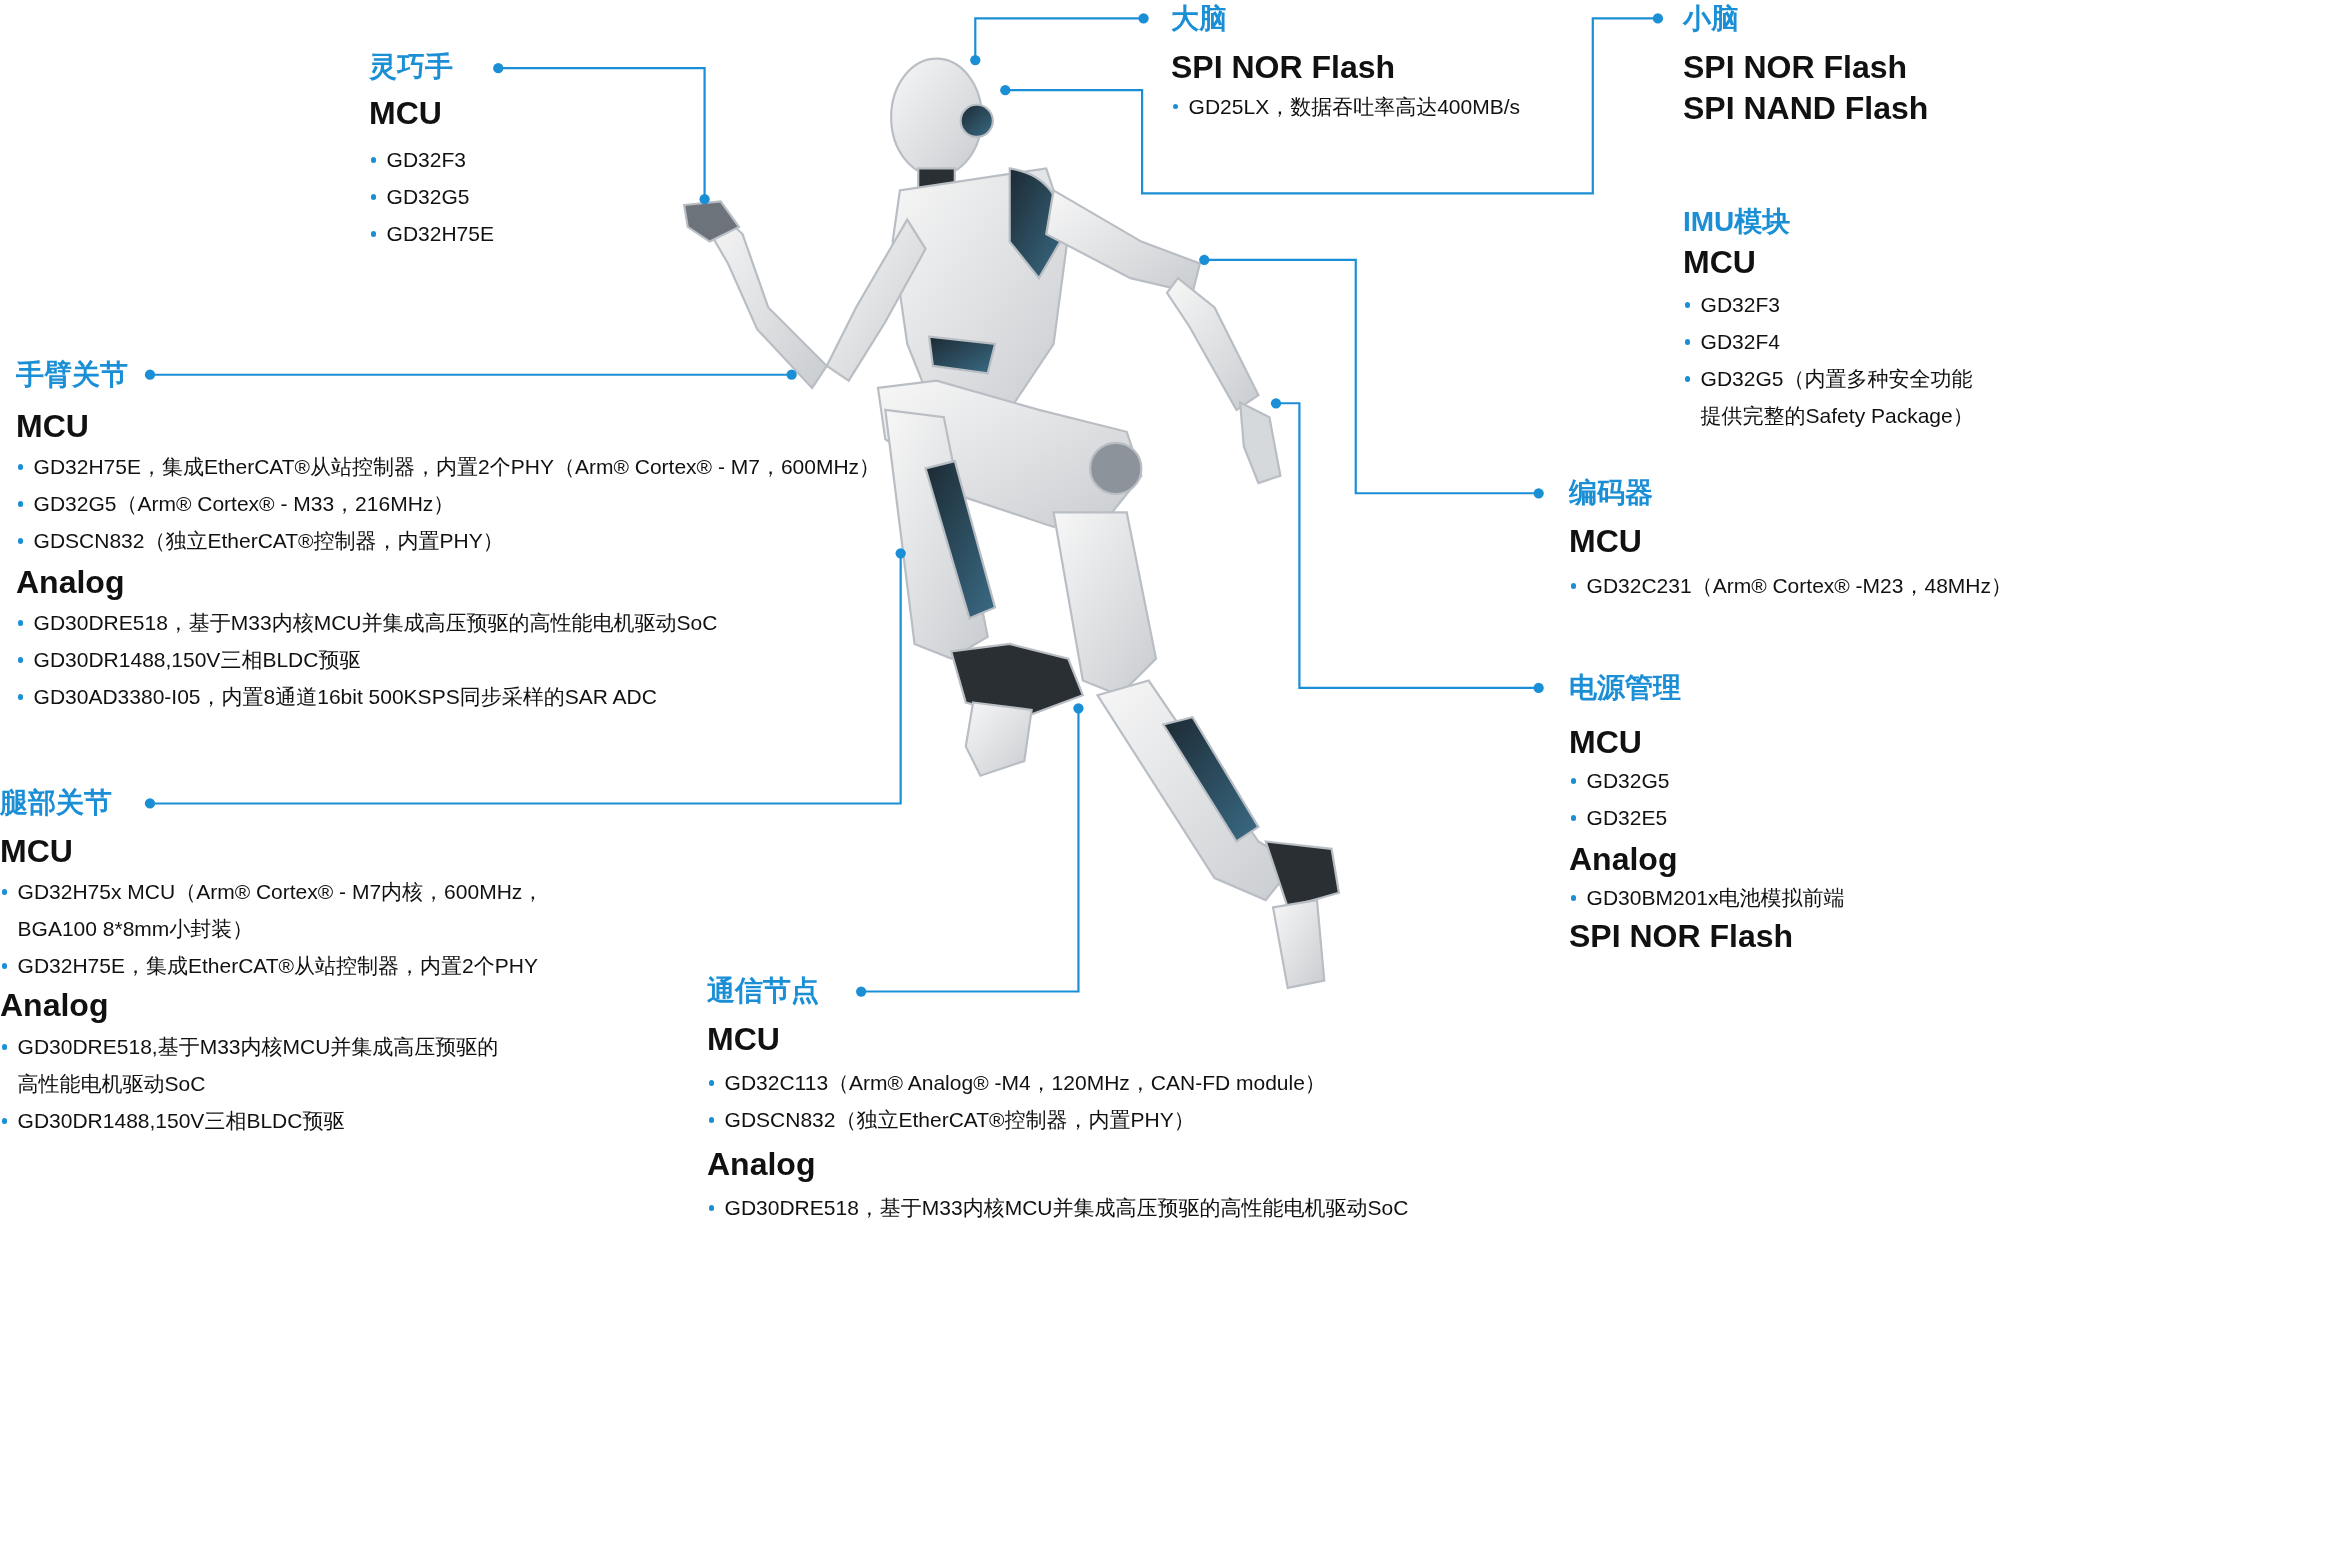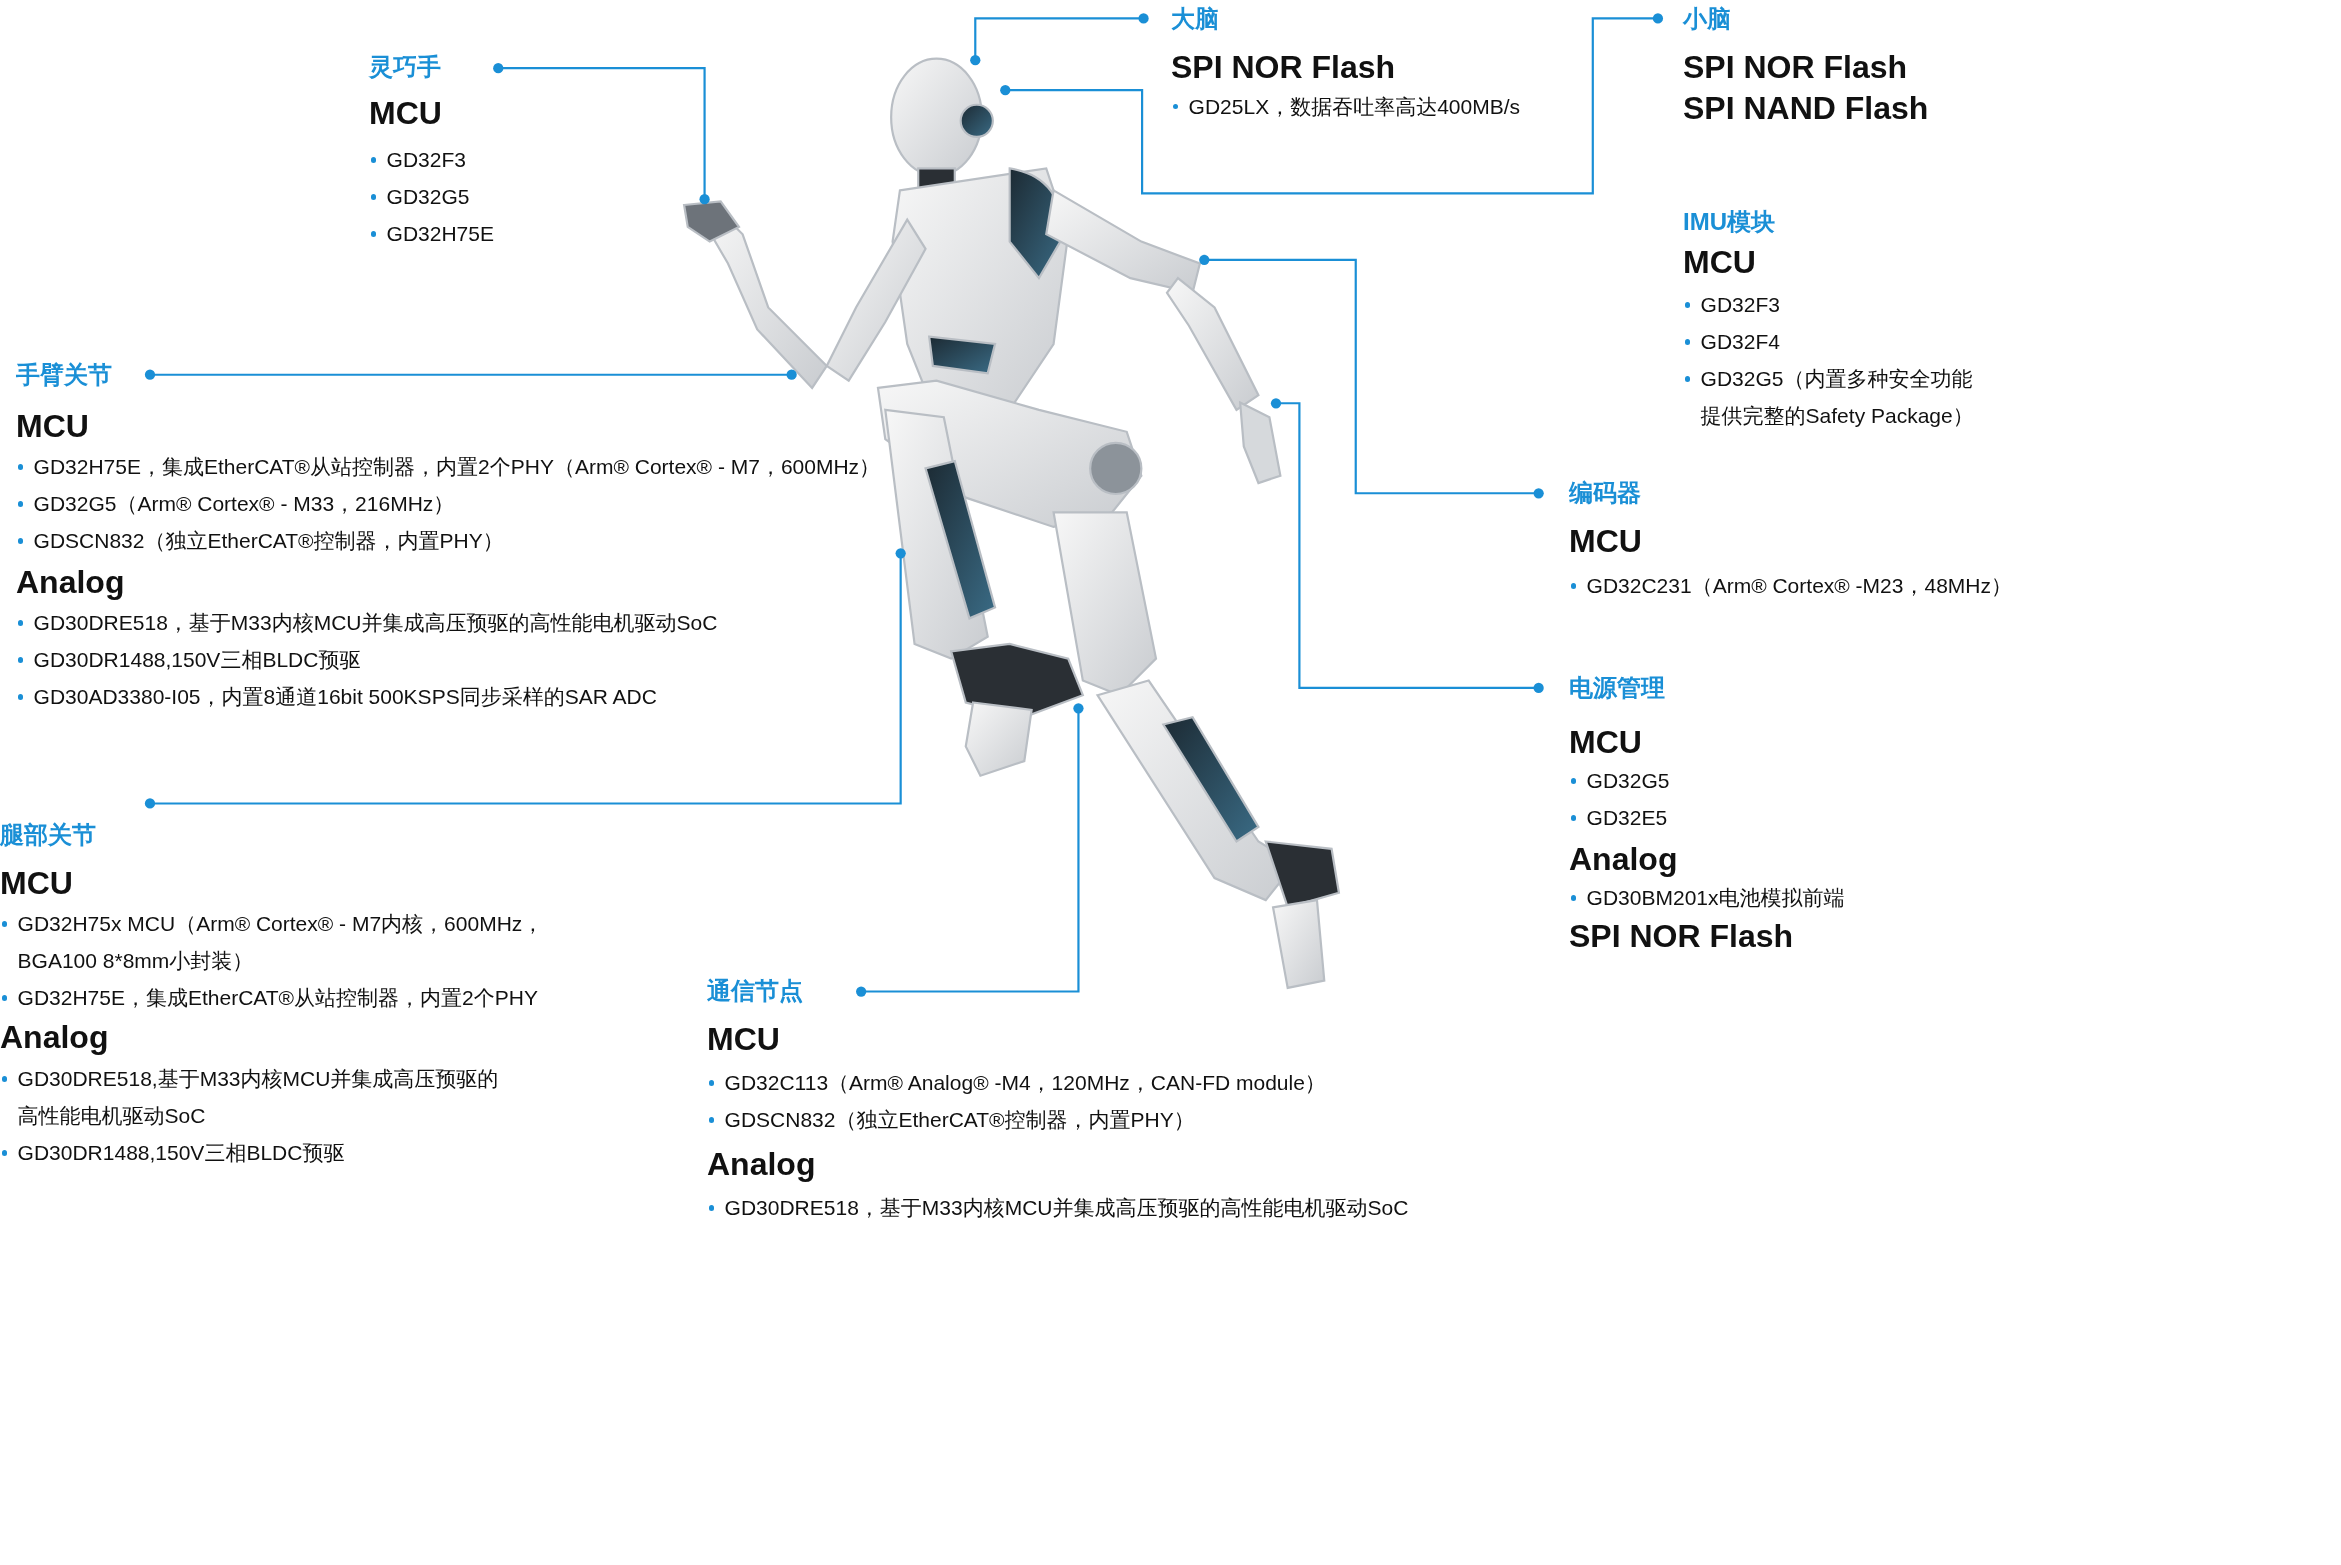--- a/index.html
+++ b/index.html
@@ -1,19 +1,19 @@
 <!DOCTYPE html>
 <html style="font-size:11.7px"><head>
 <meta charset="utf-8">
 <style>
   html, body { margin:0; padding:0; background:#ffffff; }
   body { width:2342px; height:1566px; position:relative; overflow:hidden;
          font-family:"Liberation Sans","DejaVu Sans",sans-serif; color:#111; }
   .sec { position:absolute; }
-  .title { font-weight:bold; font-size:24px; line-height:38px; color:#1a8fd6; white-space:nowrap; }
+  .title { font-weight:bold; font-size:28px; line-height:38px; color:#1a8fd6; white-space:nowrap; }
   .cat { font-weight:bold; font-size:32px; line-height:35px; color:#111; white-space:nowrap; }
   ul.items { list-style:none; margin:0; padding:0; }
   ul.items li { position:relative; padding-left:17.6px; font-size:21px; line-height:37px; white-space:nowrap; color:#111; }
   ul.items li::before { content:""; position:absolute; left:1.5px; top:16px; width:5.9px; height:5.9px; border-radius:50%; background:#1a8fd6; }
   ul.items li .cont { display:block; }
   svg.wires { position:absolute; left:0; top:0; }
   .robot { position:absolute; left:0; top:0; }
 </style>
 </head>
 <body>
@@ -128,21 +128,21 @@
   <div style="height:5.9px"></div>
   <div class="cat">Analog</div>
   <div style="height:4.4px"></div>
   <ul class="items">
     <li>GD30DRE518，基于M33内核MCU并集成高压预驱的高性能电机驱动SoC</li>
     <li>GD30DR1488,150V三相BLDC预驱</li>
     <li>GD30AD3380-I05，内置8通道16bit 500KSPS同步采样的SAR ADC</li>
   </ul>
 </div>
 
-<div class="sec" style="left:0px; top:816px;">
+<div class="sec" style="left:0px; top:784px;">
   <div class="title">腿部关节</div>
   <div style="height:11.7px"></div>
   <div class="cat">MCU</div>
   <div style="height:4.4px"></div>
   <ul class="items">
     <li>
       <span class="cont">GD32H75x MCU（Arm® Cortex® - M7内核，600MHz，</span>
       <span class="cont">BGA100 8*8mm小封装）</span>
     </li>
     <li>

